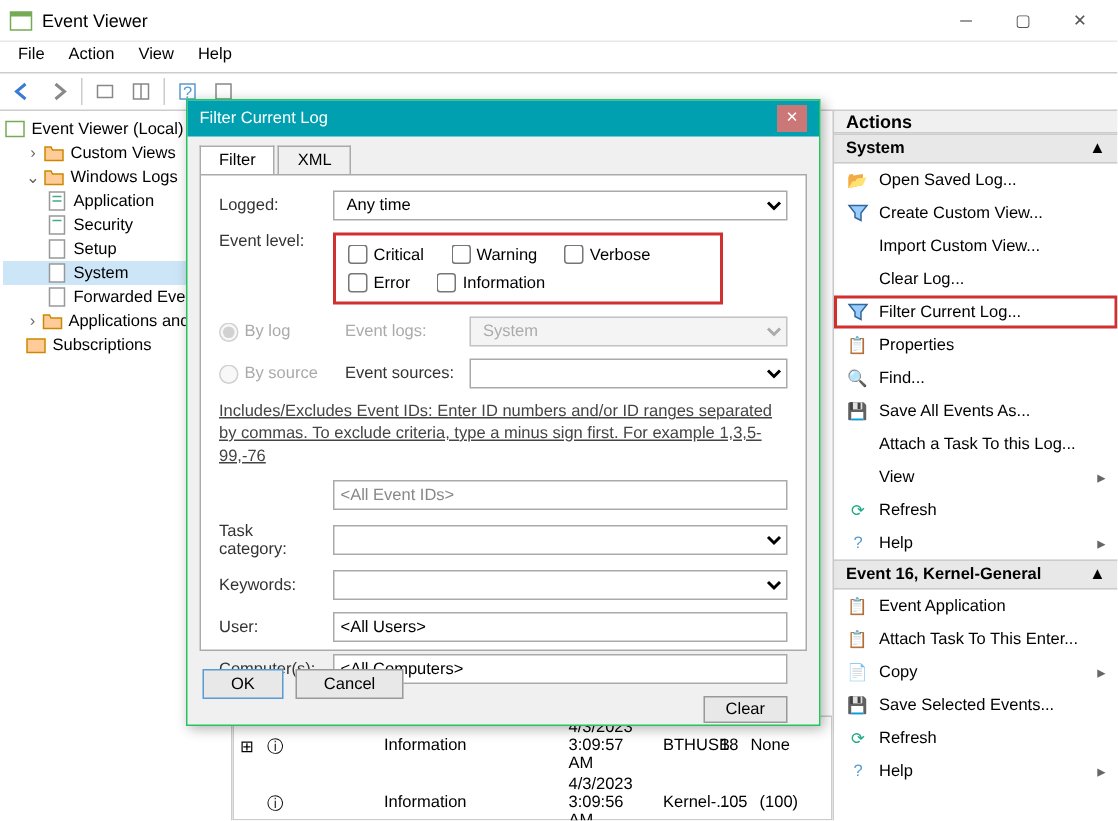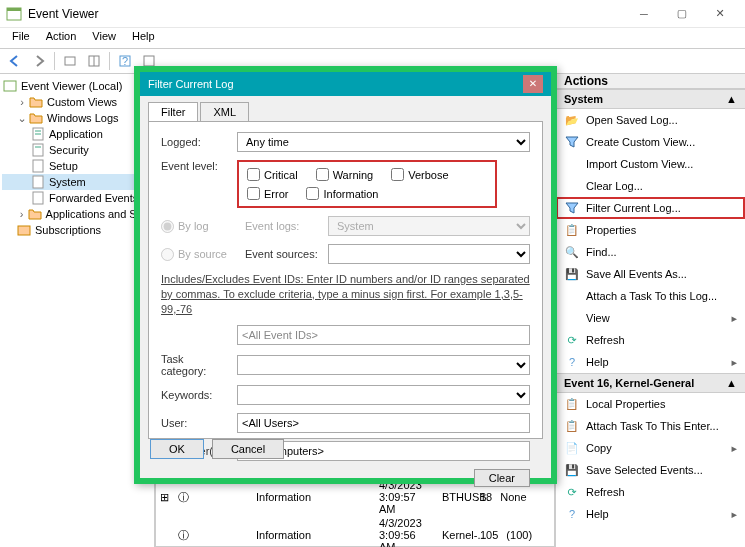--- a/index.html
+++ b/index.html
@@ -43,27 +43,27 @@
 
 .actions-pane { width: 190px; border-left: 1px solid #ccc; display: flex; flex-direction: column; }
 .actions-header { background: #f0f0f0; border-bottom: 1px solid #ccc; padding: 0 8px; font-weight: bold; font-size: 12px; }
 .actions-group { background: #e8e8e8; padding: 3px 8px; font-weight: 600; display: flex; justify-content: space-between; border-top: 1px solid #ccc; border-bottom: 1px solid #ccc; }
 .action-item { display: flex; align-items: center; padding: 3px 8px; gap: 6px; }
 .action-item .aicon { width: 16px; height: 16px; display: inline-flex; align-items: center; justify-content: center; }
 .action-item.highlighted { border: 2px solid #d03030; padding: 1px 6px; align-items: center; }
 .action-arrow { margin-left: auto; color: #666; }
 
 
-.dialog { position: absolute; left: 134px; top: 66px; width: 423px; height: 418px; background: #f0f0f0; border: 6px solid #22c55e; box-shadow: 2px 2px 8px rgba(0,0,0,0.3); z-index: 100; }
+.dialog { position: absolute; left: 124px; top: 66px; width: 423px; height: 418px; background: #f0f0f0; border: 1px solid #22c55e; box-shadow: 2px 2px 8px rgba(0,0,0,0.3); z-index: 100; }
 .dlg-title { height: 24px; background: #00a0b0; color: #fff; display: flex; align-items: center; padding: 0 8px; font-size: 12px; }
 .dlg-close { width: 20px; height: 18px; background: #c77; color: #fff; text-align: center; margin-left: auto; font-size: 10px; line-height: 18px; }
 .dlg-tabs { display: flex; padding: 6px 8px 0; }
 .dlg-tab { padding: 3px 12px; background: #fff; border: 1px solid #aaa; border-bottom: none; margin-right: 2px; }
 .dlg-tab.inactive { background: #f0f0f0; }
-.dlg-body { background: #fff; margin: 0 8px 0; border: 1px solid #aaa; padding: 10px 12px; height: 318px; }
+.dlg-body { background: #fff; margin: 0 8px 12px; border: 1px solid #aaa; padding: 10px 12px; height: 318px; }
 .dlg-row { display: flex; align-items: center; margin-bottom: 8px; gap: 8px; }
 .dlg-row .lbl { width: 68px; color: #333; }
 .dlg-row .lbl.disabled { color: #aaa; }
 .dlg-row input[type=text], .dlg-row select { flex: 1; border: 1px solid #aaa; padding: 2px 4px; background: #fff; height: 20px; }
 .dlg-row select.disabled { background: #f0f0f0; color: #888; }
 .levels-box { border: 2px solid #d03030; padding: 6px 8px; display: flex; flex-wrap: wrap; gap: 6px 18px; width: 260px; }
 .levels-box label { display: flex; align-items: center; gap: 4px; }
 .dlg-radio { display: flex; align-items: center; gap: 4px; margin-right: 8px; }
 .dlg-hint { color: #444; margin: 6px 0 8px; line-height: 1.35; text-decoration: underline; }
 .dlg-btns { display: flex; justify-content: flex-start; gap: 8px; padding: 0 10px 8px; }
@@ -313,21 +313,21 @@
         <span class="aicon" style="color:#5a9bd4">?</span>
         <span>Help</span>
         <span class="action-arrow">▸</span>
       </div>
     <div class="actions-group">
       <span>Event 16, Kernel-General</span>
       <span>▲</span>
     </div>
     <div class="action-item">
         <span class="aicon">📋</span>
-        <span>Local Properties</span>
+        <span>Event Application</span>
       </div>
     <div class="action-item">
         <span class="aicon">📋</span>
         <span>Attach Task To This Enter...</span>
       </div>
     <div class="action-item">
         <span class="aicon">📄</span>
         <span>Copy</span>
         <span class="action-arrow">▸</span>
       </div>

